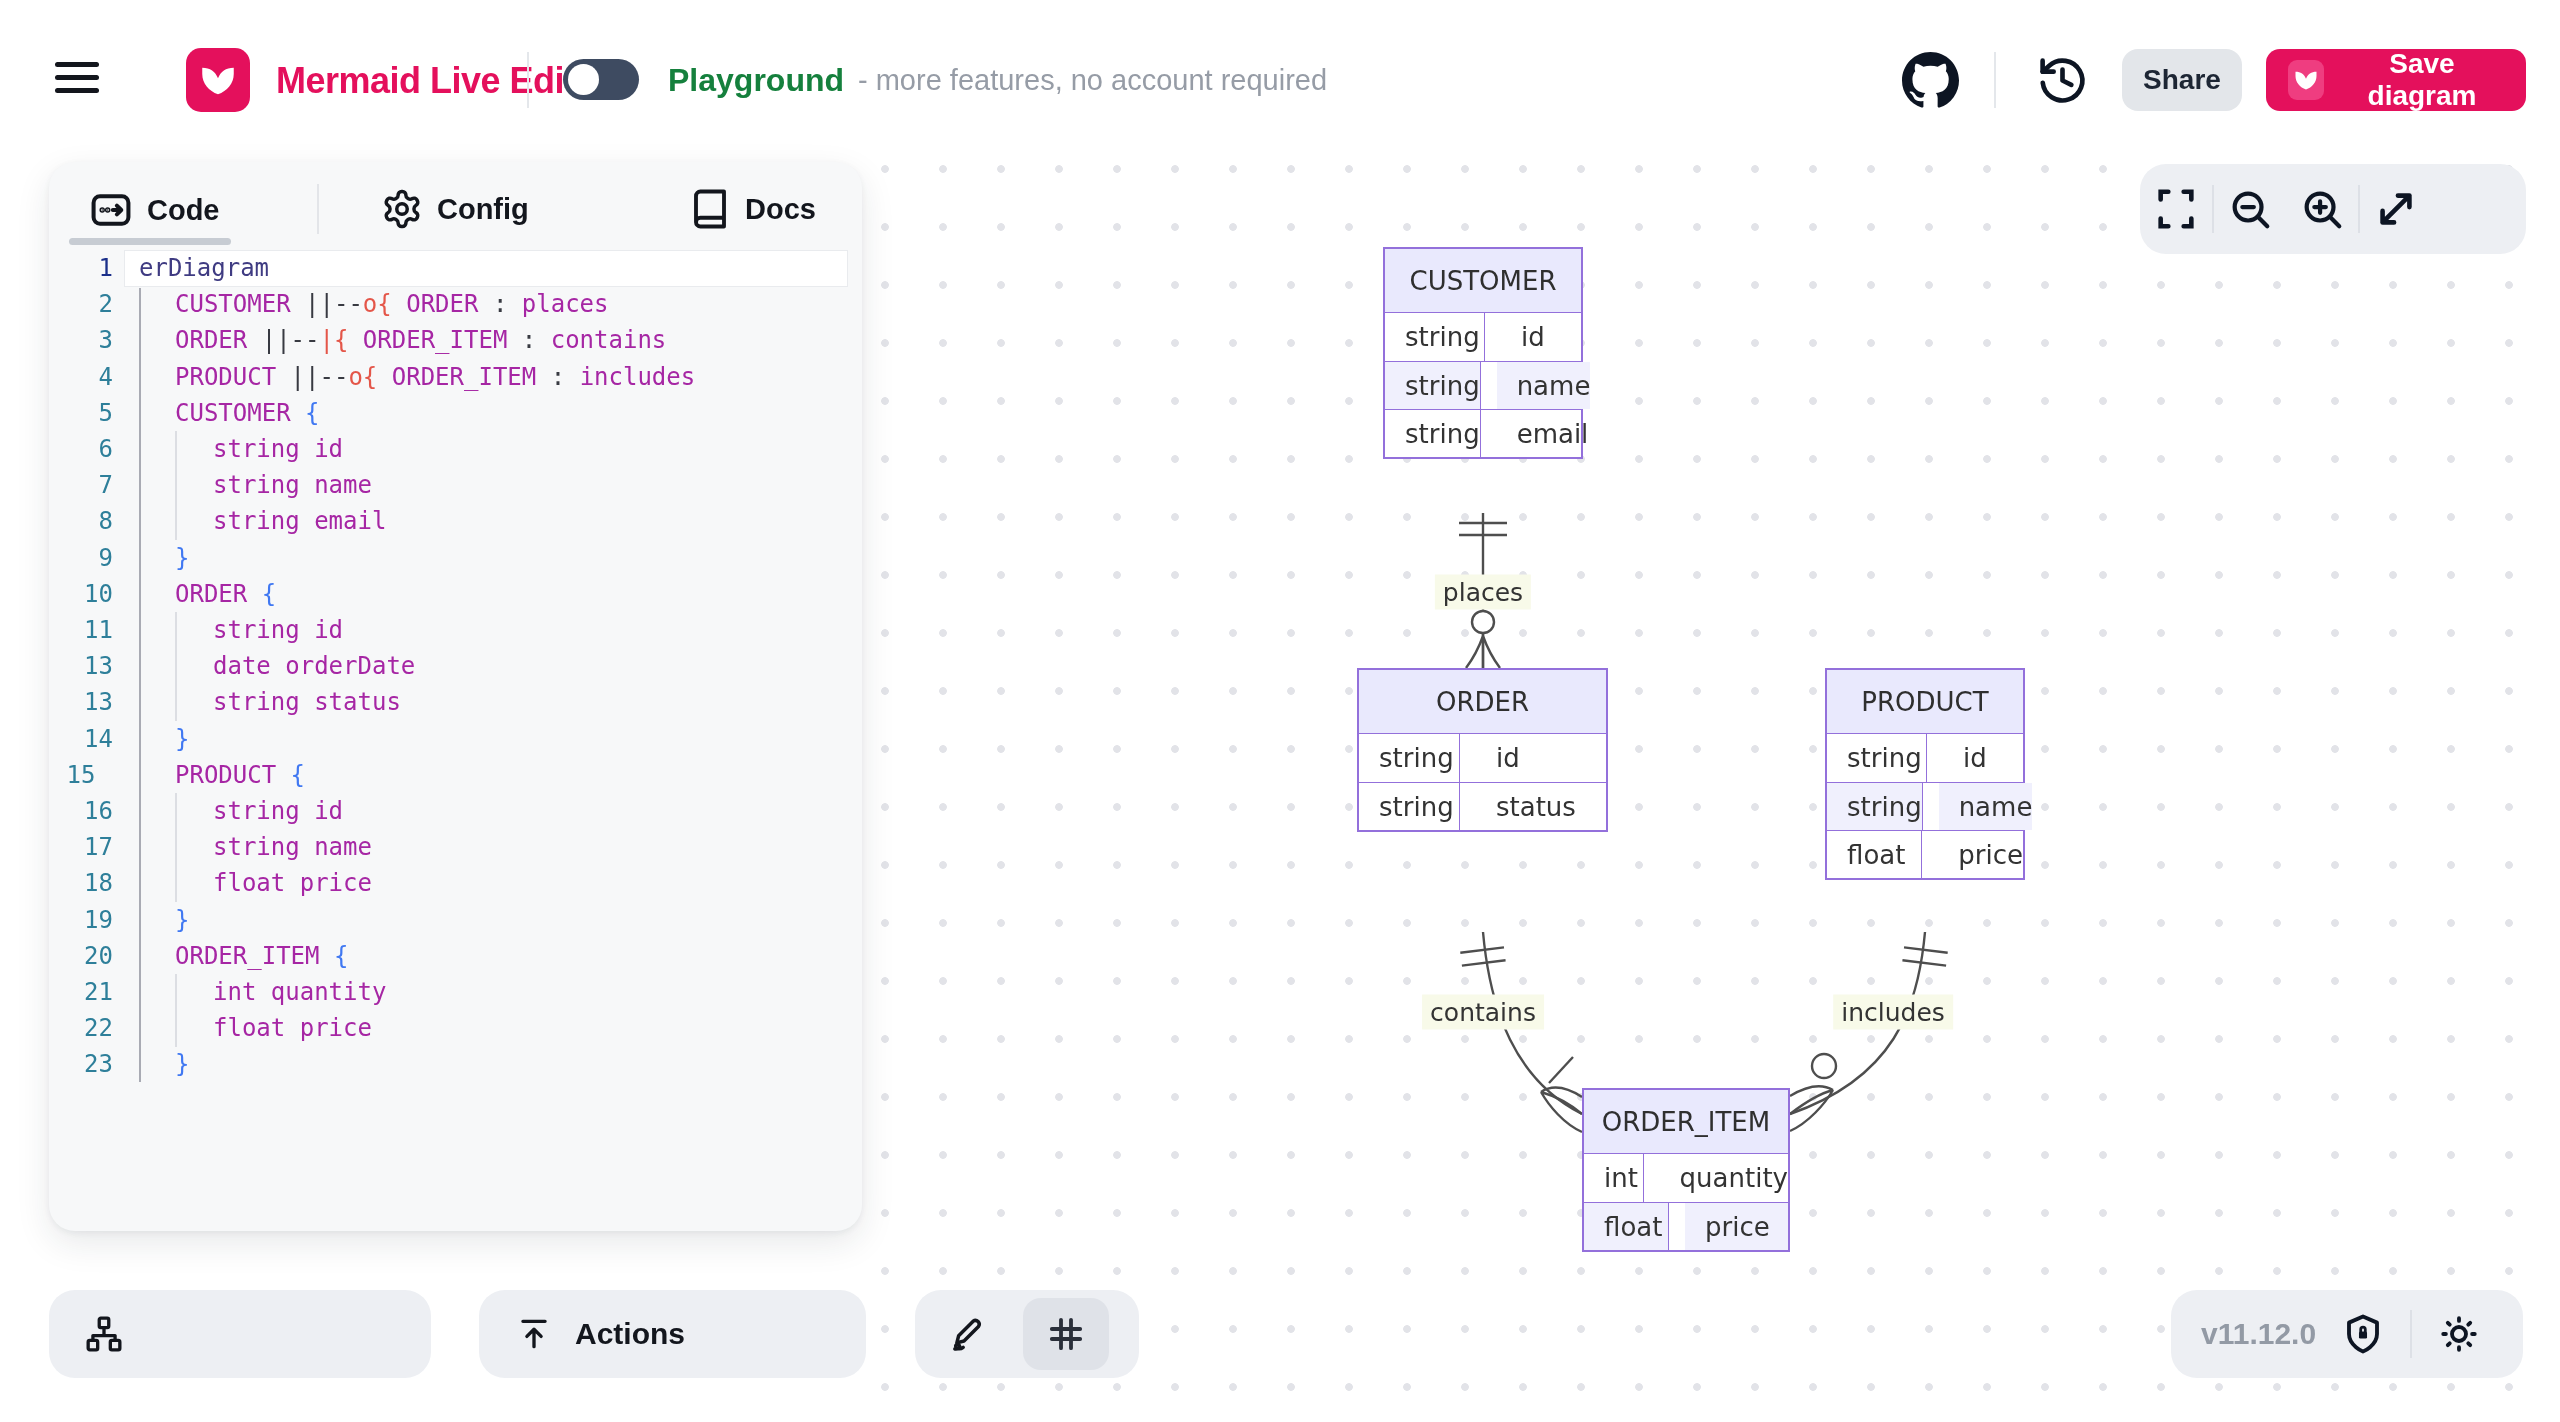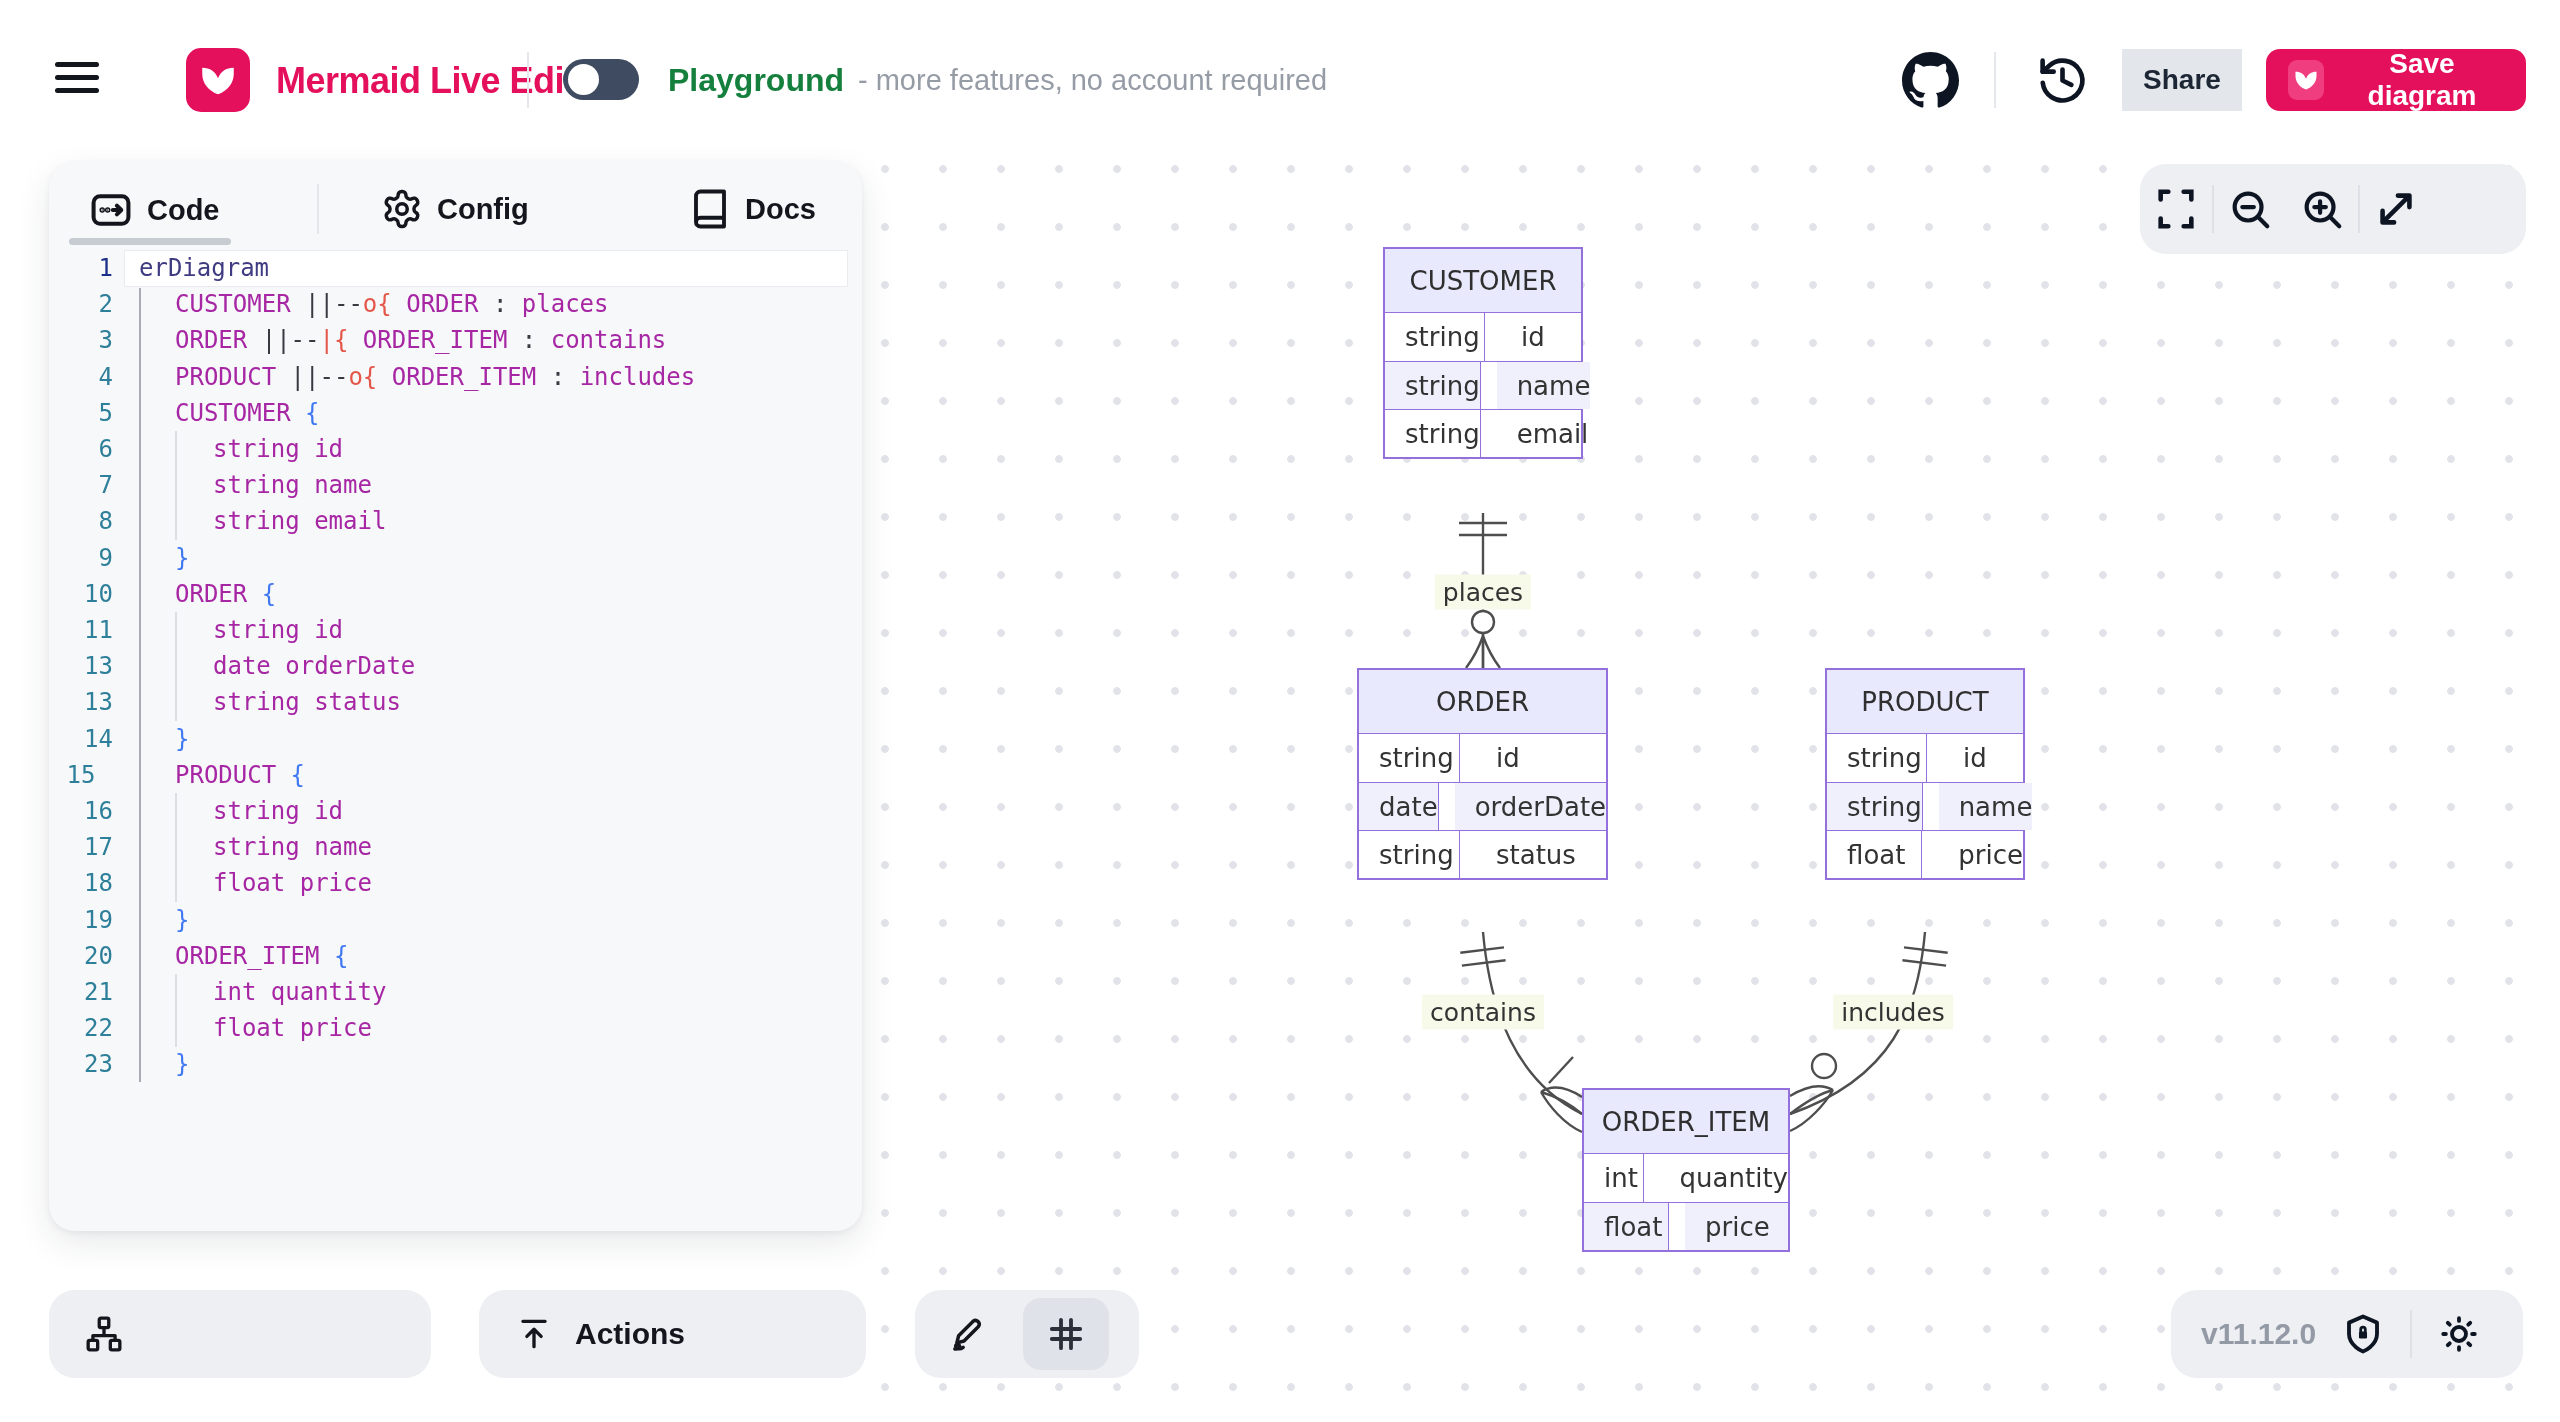--- a/index.html
+++ b/index.html
@@ -13,21 +13,21 @@
   #logo-badge { position:absolute; left:186px; top:48px; width:64px; height:64px; border-radius:15px;
                 background:#e4105c; display:flex; align-items:center; justify-content:center; }
   #brand-title { position:absolute; left:276px; top:60px; font-size:36px; font-weight:700; color:#e4105c; letter-spacing:-0.5px; }
   .vdiv { position:absolute; top:52px; width:2px; height:56px; background:#e4e7eb; }
   #mode-toggle { position:absolute; left:563px; top:59px; width:76px; height:41px; border-radius:21px;
                  background:#3e4b61; cursor:pointer; }
   #mode-toggle .knob { position:absolute; left:5px; top:5px; width:31px; height:31px; border-radius:50%; background:#fff; }
   #mode-name { position:absolute; left:668px; top:62px; font-size:32px; font-weight:700; color:#15803d; }
   #mode-note { position:absolute; left:858px; top:64px; font-size:29px; font-weight:400; color:#969ca6; }
   .hdr-icon { position:absolute; color:#0d1523; cursor:pointer; }
-  #share-btn { position:absolute; left:2122px; top:49px; width:120px; height:62px; border-radius:0;
+  #share-btn { position:absolute; left:2122px; top:49px; width:120px; height:62px; border-radius:16px;
                background:#e3e6ea; color:#1d2634; font-size:28px; font-weight:600; border:none;
                display:flex; align-items:center; justify-content:center; cursor:pointer;
                font-family:"Liberation Sans",sans-serif; }
   #save-btn { position:absolute; left:2266px; top:49px; width:260px; height:62px; border-radius:14px;
               background:#e4105c; color:#fff; font-size:28px; font-weight:700; border:none;
               display:flex; align-items:center; gap:16px; padding:0 22px; cursor:pointer;
               font-family:"Liberation Sans",sans-serif; }
   #save-btn .mini-logo { width:40px; height:40px; border-radius:9px; background:#ef3d80;
               display:flex; align-items:center; justify-content:center; }
 
@@ -132,24 +132,20 @@
       <div class="ent-row">
         <div class="cell type" style="width: 100px;">string</div>
         <div class="cell" style="flex: 1 1 0%;">email</div>
       </div>
     </div>
     <div class="entity" style="left: 1357px; top: 668px; width: 251px;">
       <div class="ent-header">ORDER</div>
       <div class="ent-row">
         <div class="cell type" style="width: 101px;">string</div>
         <div class="cell" style="flex: 1 1 0%;">id</div>
-      </div>
-      <div class="ent-row shaded">
-        <div class="cell type" style="width: 101px;">date</div>
-        <div class="cell" style="flex: 1 1 0%;">orderDate</div>
       </div>
       <div class="ent-row">
         <div class="cell type" style="width: 101px;">string</div>
         <div class="cell" style="flex: 1 1 0%;">status</div>
       </div>
     </div>
     <div class="entity" style="left: 1825px; top: 668px; width: 200px;">
       <div class="ent-header">PRODUCT</div>
       <div class="ent-row">
         <div class="cell type" style="width: 100px;">string</div>

